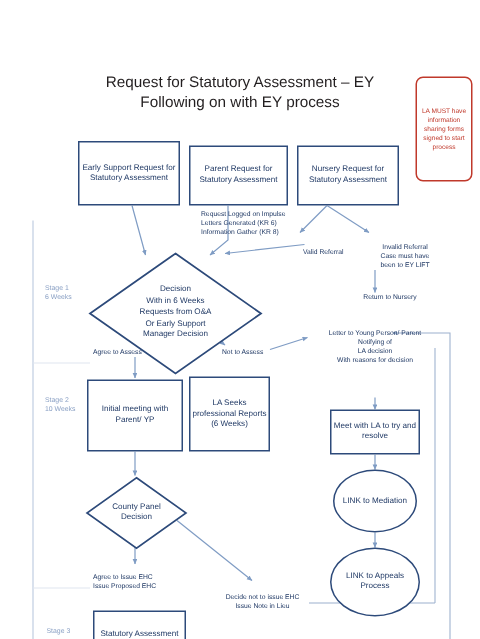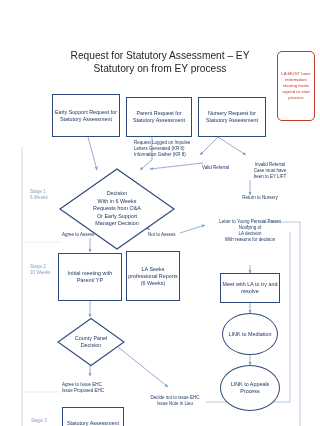--- a/index.html
+++ b/index.html
@@ -114,21 +114,21 @@
 
       <path d="M22,110 L22,410" stroke="#b7c6dc"></path>
 
       <path d="M22,205 L60,205" stroke="#dfe6f0"></path>
       <path d="M22,355 L60,355" stroke="#dfe6f0"></path>
     </g>
   </svg>
 
   <div class="title">
     <div>Request for Statutory Assessment – EY</div>
-    <div>Statutory on from EY process</div>
+    <div>Following on with EY process</div>
   </div>
 
   <div class="node redbox" style="left:277px;top:14px;width:38px;height:70px;">
     <span>LA MUST have information sharing forms signed to start process</span>
   </div>
 
   <div class="node rect" style="left:52px;top:57px;width:68px;height:43px;">
     <span>Early Support Request for Statutory Assessment</span>
   </div>
   <div class="node rect" style="left:126px;top:60px;width:66px;height:40px;">

